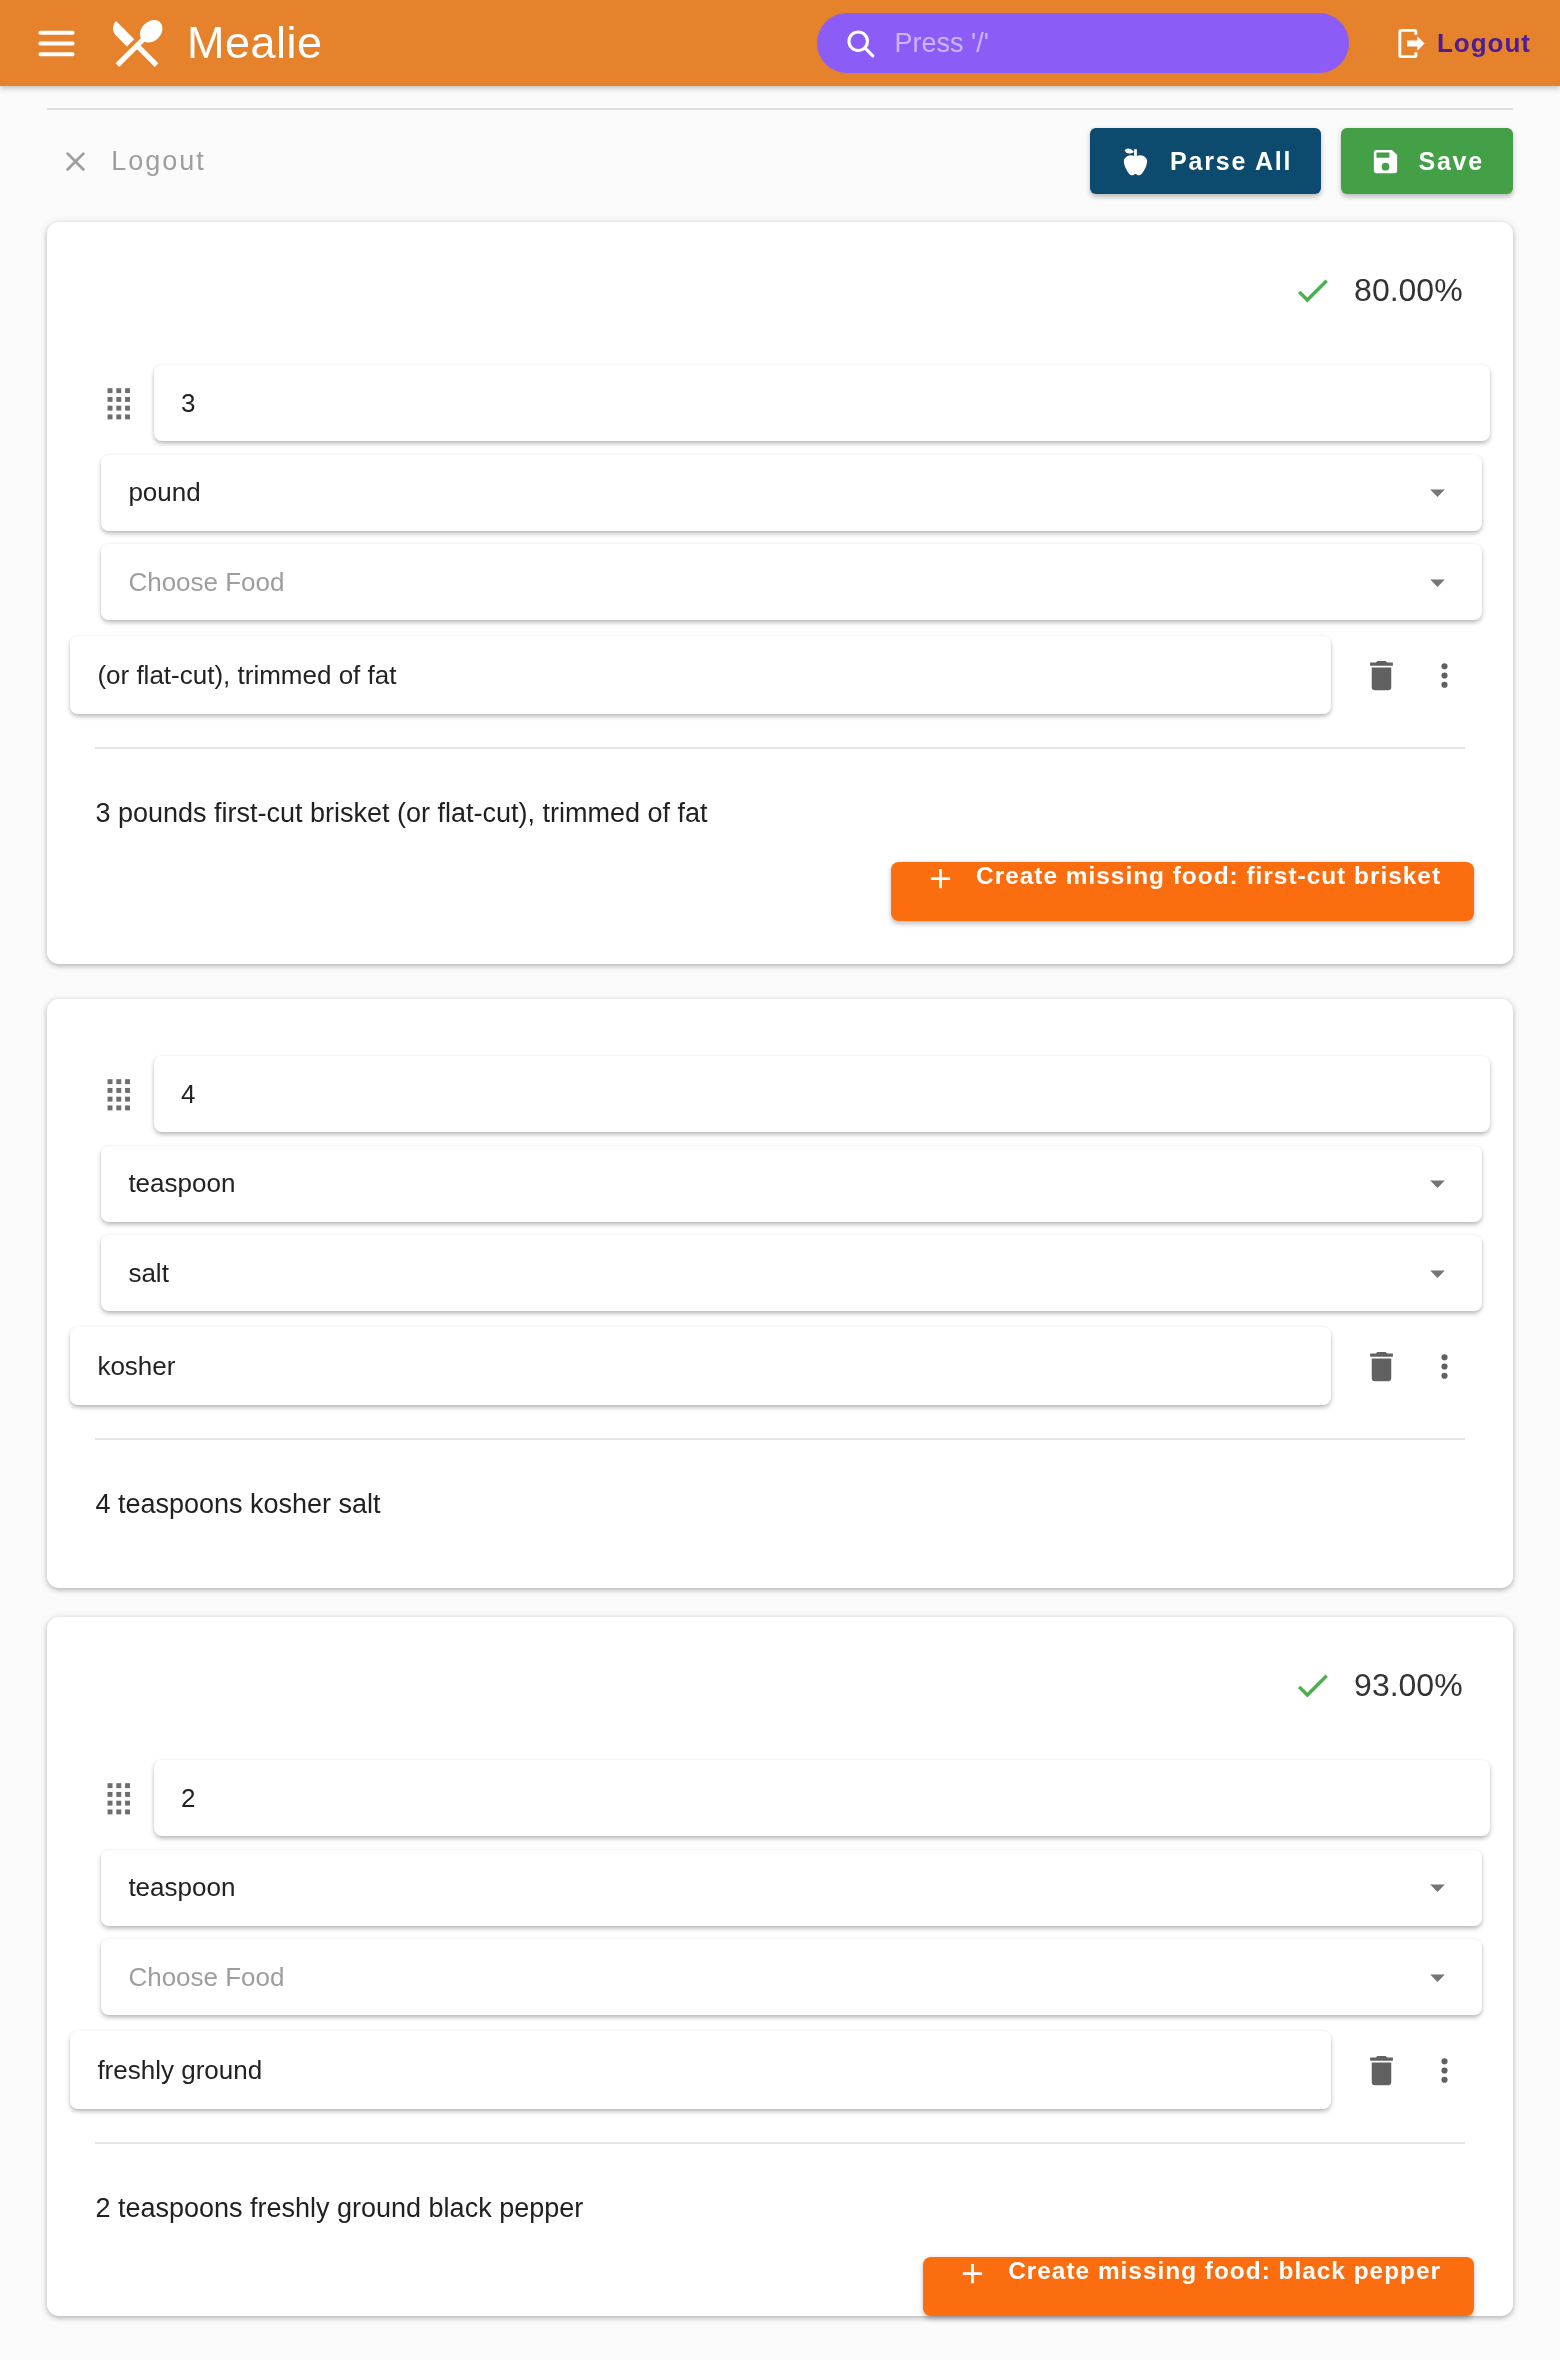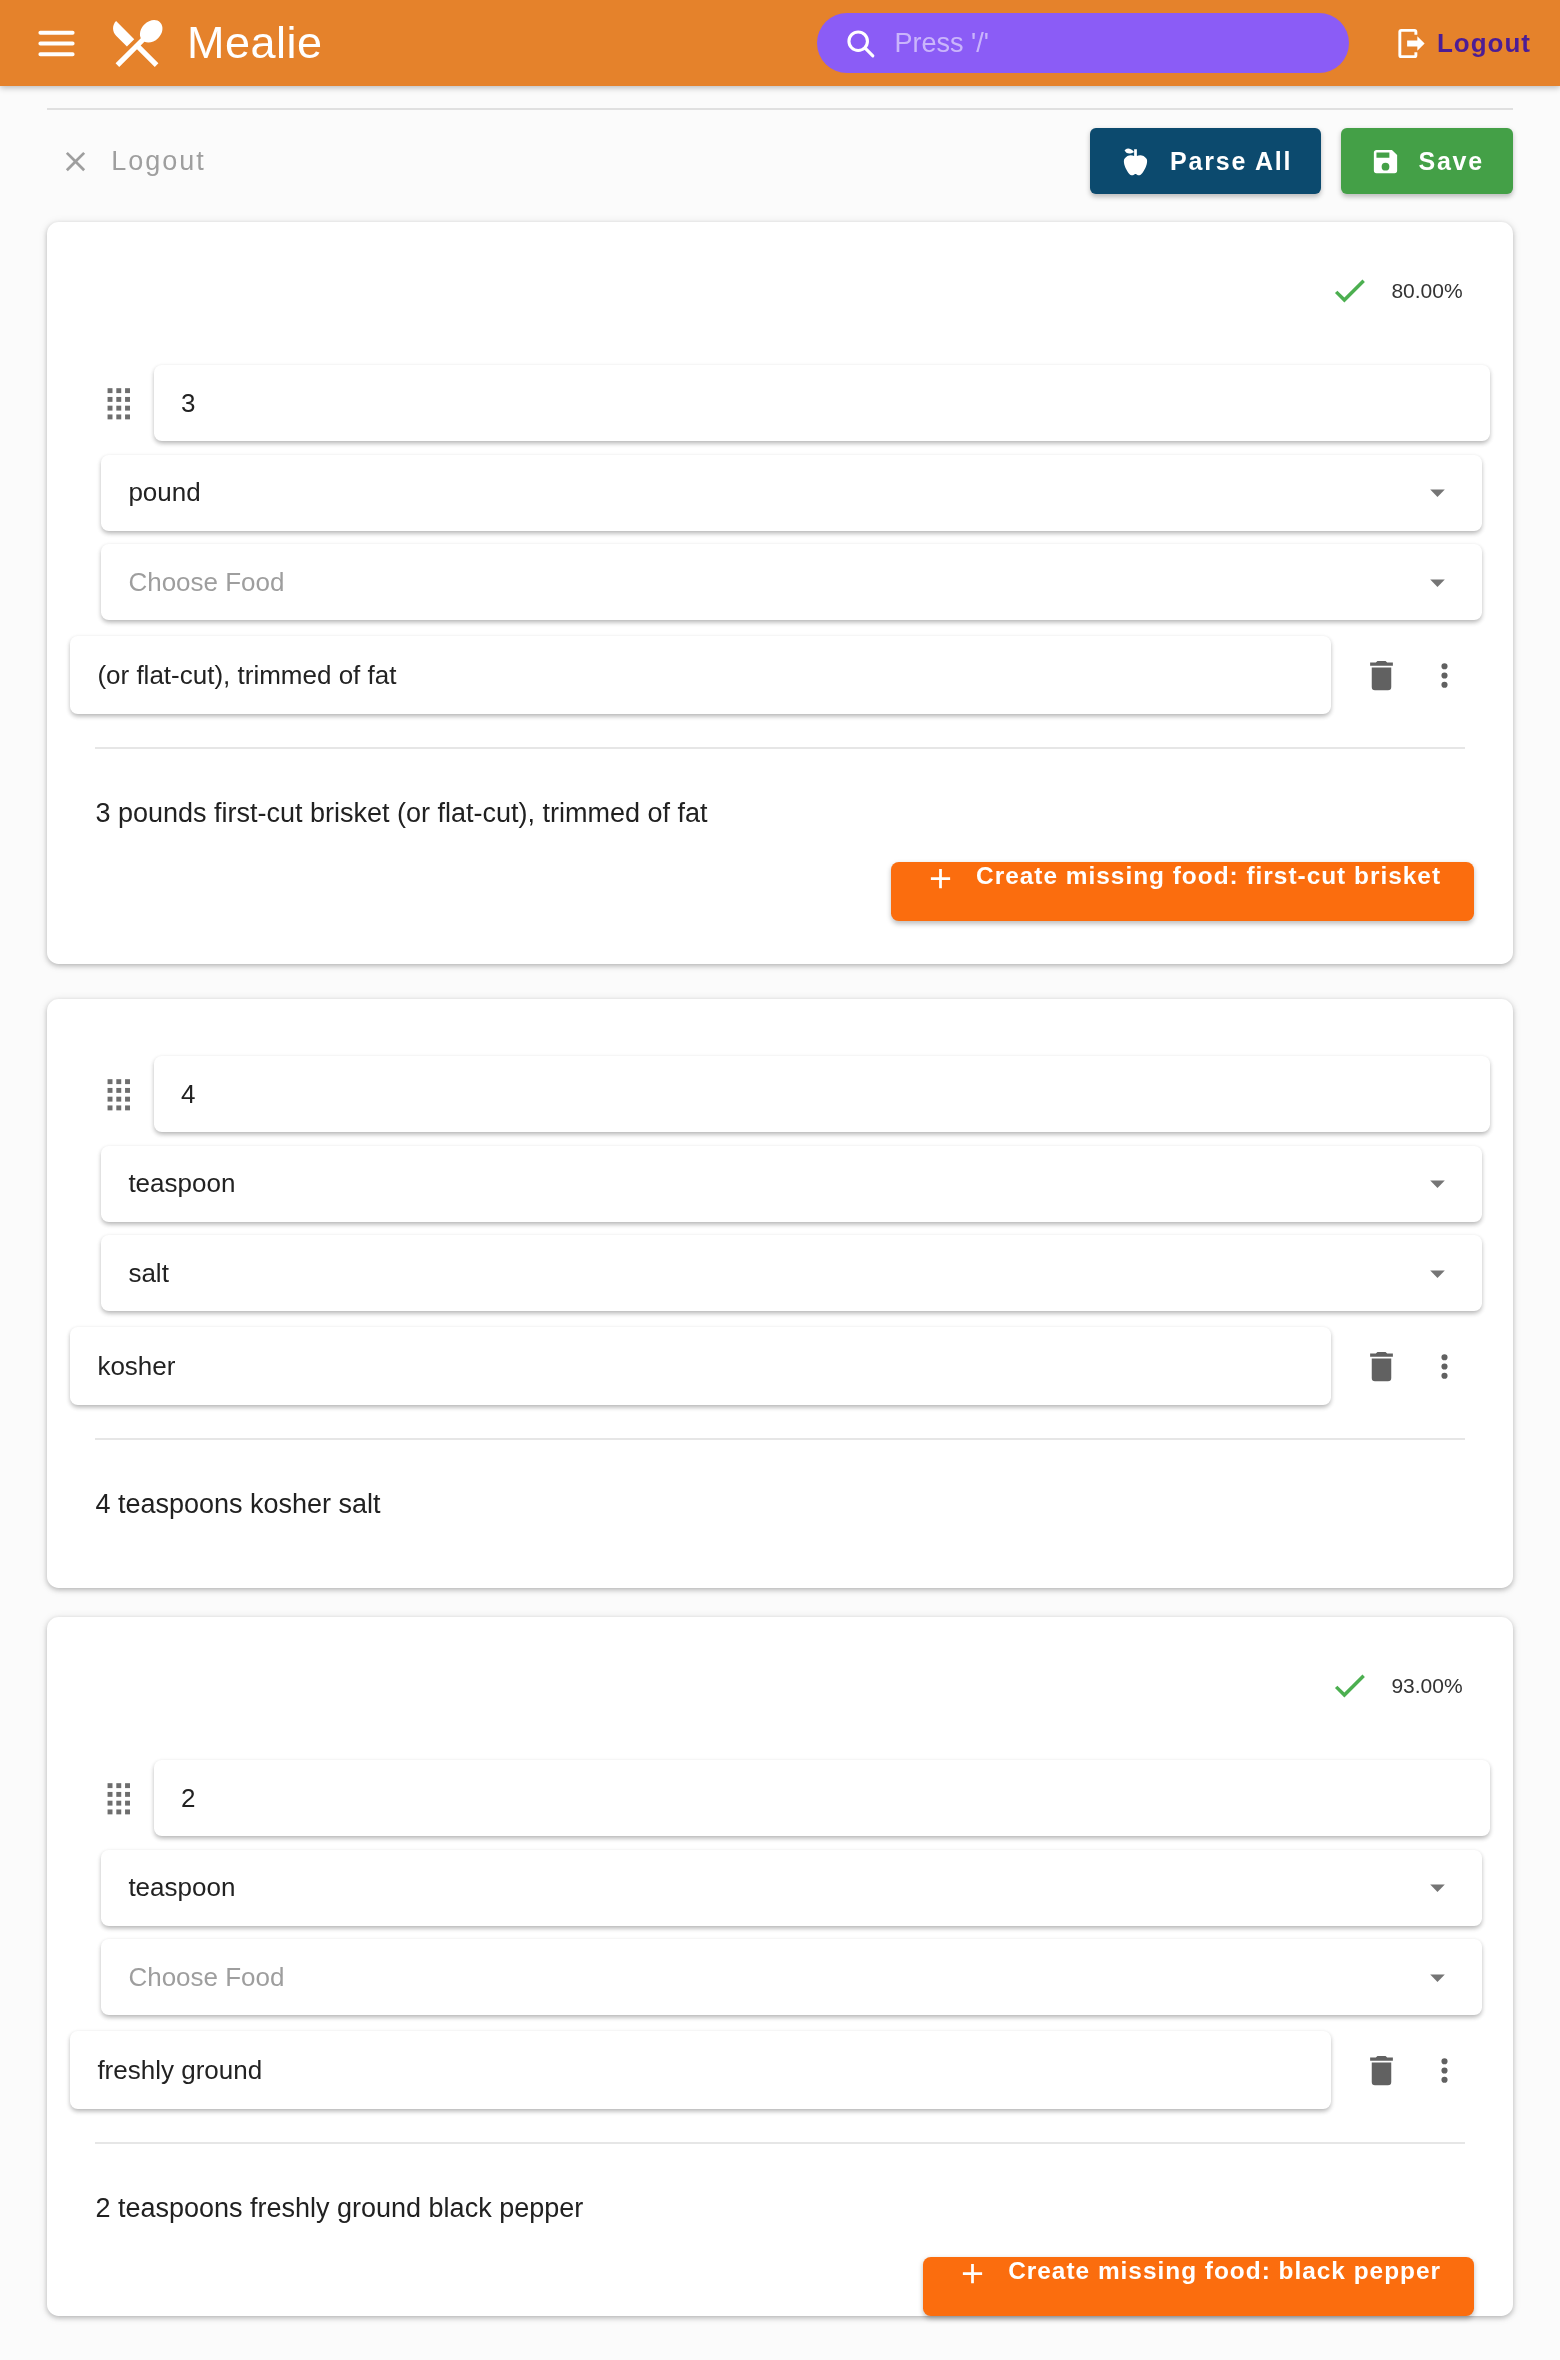--- a/index.html
+++ b/index.html
@@ -56,21 +56,21 @@
     background:#fff; border-radius:11.7px;
     box-shadow:0 2px 4.9px rgba(0,0,0,0.22), 0 1px 9.8px rgba(0,0,0,0.10);
     padding:0 23.4px;
     display:flex; flex-direction:column;
   }
   .card-1 { margin-top:27px; }
   .card-2 { margin-top:35px; }
   .card-3 { margin-top:29px; }
   .pct-row { padding-top:51px; display:flex; justify-content:flex-end; align-items:center;
              gap:21.5px; padding-right:27px; height:86px; }
-  .pct-text { font-size:21px; color:#333; }
+  .pct-text { font-size:32px; color:#333; }
   .qty-row { margin-top:57px; display:flex; align-items:center; }
   .drag-handle { margin-left:35px; cursor:grab; display:flex; }
   .field {
     background:#fff; border-radius:7.8px; height:76px;
     display:flex; align-items:center; padding:0 27px;
     box-shadow:0 2.9px 4.9px -1px rgba(0,0,0,0.20), 0 2px 4.9px rgba(0,0,0,0.14);
     font-size:26px; color:#222;
   }
   .qty-row .field { flex:1; margin-left:21.5px; }
   .field input {

